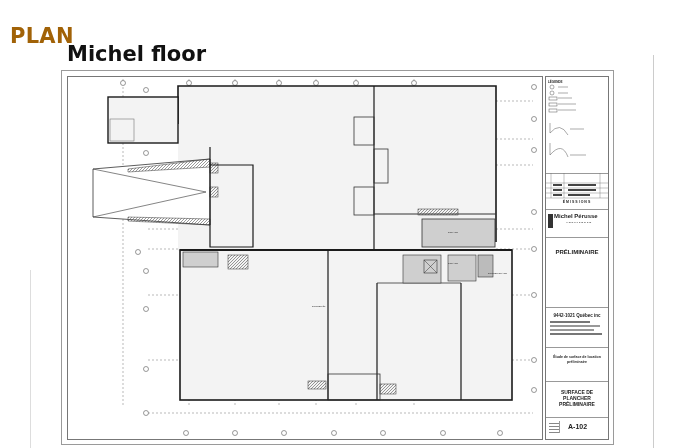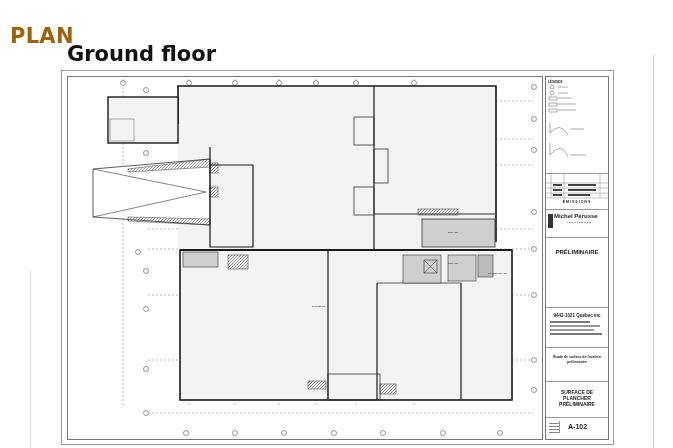--- a/index.html
+++ b/index.html
@@ -12,21 +12,21 @@
   .tb-cell { position:absolute; left:0; width:62px; border-bottom:1px solid #999; }
   .tb-text { position:absolute; left:2px; right:2px; text-align:center; color:#222; font-weight:bold; }
   .right-rule { position:absolute; left:653px; top:55px; width:1px; height:393px; background:#ccc; }
   .left-rule { position:absolute; left:30px; top:270px; width:1px; height:178px; background:#ddd; }
   svg text { font-family:"Liberation Sans", sans-serif; }
 </style>
 </head>
 <body>
 
 <div class="h1">PLAN</div>
-<div class="h2">Ground floor</div>
+<div class="h2">Michel floor</div>
 
 <div class="left-rule"></div>
 <div class="right-rule"></div>
 
 <div class="sheet">
   <div class="sheet-inner">
     <svg width="474" height="362" viewBox="0 0 474 362">
       <defs>
         <pattern id="hatch" width="3" height="3" patternUnits="userSpaceOnUse">
           <path d="M0,3 L3,0" stroke="#555" stroke-width="0.6"></path>

